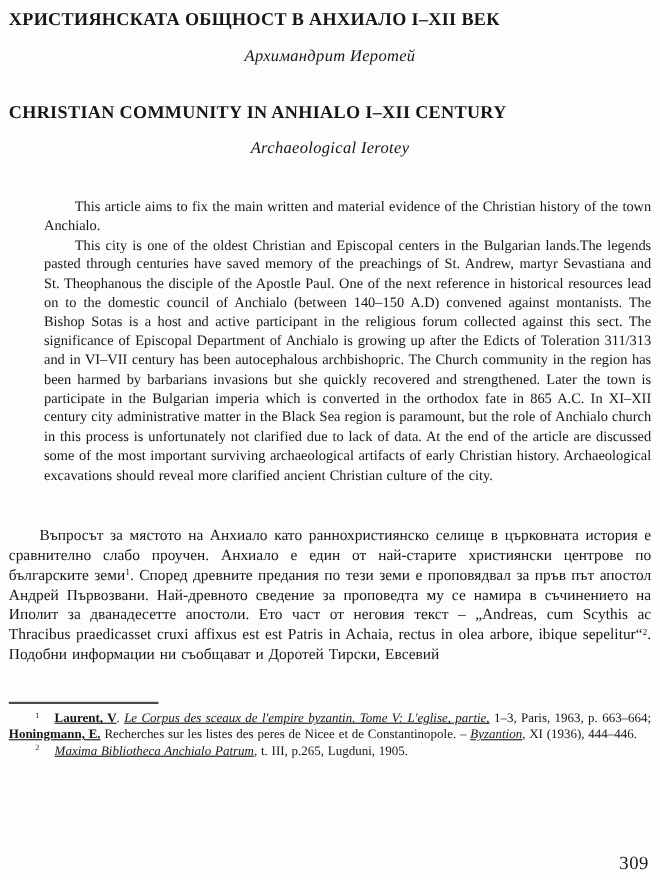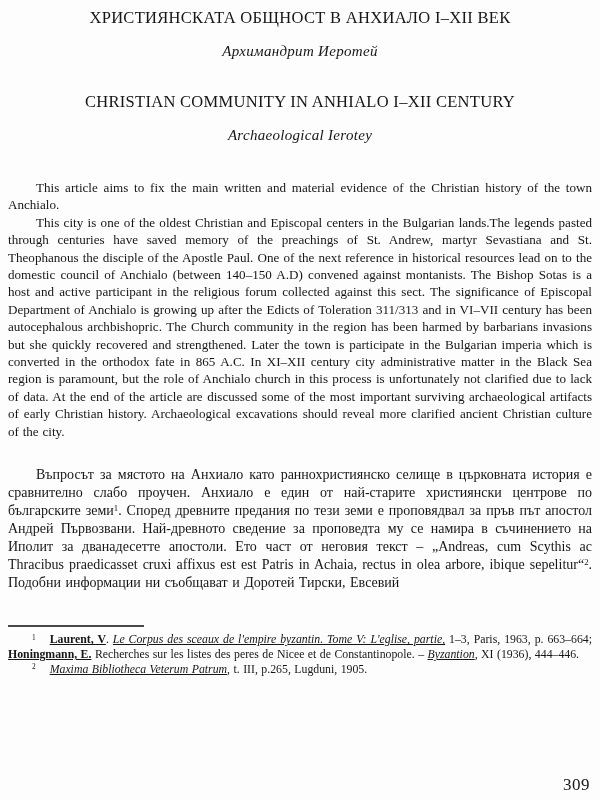--- a/index.html
+++ b/index.html
@@ -14,51 +14,51 @@
     margin: 0 auto;
     box-sizing: border-box;
     background: #fdfdfd;
     padding: 6px 8px 4px 8px;
     font-family: "Liberation Serif", serif;
     color: #161616;
     overflow: hidden;
   }
   .title {
     font-size: 16.5px;
-    font-weight: normal;
-    text-align: center;
+    font-weight: bold;
     letter-spacing: 0.3px;
     margin: 2px 0 0 0;
     line-height: 19px;
   }
   .title-en {
     margin-top: 32px;
   }
   .author {
     font-size: 15px;
     font-weight: normal;
     font-style: italic;
     text-align: center;
     margin: 15px 0 0 0;
     line-height: 18px;
     letter-spacing: 0.3px;
   }
   .abstract {
     margin-top: 35px;
+    margin-left: 32px;
   }
   .abstract p {
     margin: 0;
     font-size: 13.1px;
     line-height: 17.4px;
     text-align: justify;
     text-indent: 28px;
     word-spacing: 0.5px;
   }
   .body-bg {
-    margin-top: 26px;
+    margin-top: 39px;
   }
   .body-bg p {
     margin: 0;
     font-size: 14px;
     line-height: 17.9px;
     text-align: justify;
     text-indent: 28px;
     word-spacing: 1px;
   }
   sup {
@@ -112,18 +112,18 @@
   </div>
 
   <div class="body-bg">
     <p><span class="seg-regular">Въпросът за мястото на Анхиало като раннохристиянско селище в църковната история е сравнително слабо проучен. Анхиало е един от най-старите християнски центрове по българските земи</span><sup class="seg-sup">1</sup><span class="seg-regular">. Според древните предания по тези земи е проповядвал за пръв път апостол Андрей Първозвани. Най-древното сведение за проповедта му се намира в съчинението на Иполит за дванадесетте апостоли. Ето част от неговия текст – „Andreas, cum Scythis ac Thracibus praedicasset cruxi affixus est est Patris in Achaia, rectus in olea arbore, ibique sepelitur“</span><sup class="seg-sup">2</sup><span class="seg-regular">. Подобни информации ни съобщават и Доротей Тирски, Евсевий</span></p>
   </div>
 
   <hr class="footnote-sep">
 
   <div class="footnotes">
     <p><sup class="seg-marker">1</sup><span class="seg-bold">Laurent, V</span><span class="seg-regular">. </span><span class="seg-italic">Le Corpus des sceaux de l'empire byzantin. Tome V: L'eglise, partie,</span><span class="seg-regular"> 1–3, Paris, 1963, p. 663–664; </span><span class="seg-bold">Honingmann, E.</span><span class="seg-regular"> Recherches sur les listes des peres de Nicee et de Constantinopole. – </span><span class="seg-italic">Byzantion</span><span class="seg-regular">, XI (1936), 444–446.</span></p>
-    <p><sup class="seg-marker">2</sup><span class="seg-italic">Maxima Bibliotheca Veterum Patrum</span><span class="seg-regular">, t. III, p.265, Lugduni, 1905.</span></p>
+    <p><sup class="seg-marker">2</sup><span class="seg-italic">Maxima Bibliotheca Anchialo Patrum</span><span class="seg-regular">, t. III, p.265, Lugduni, 1905.</span></p>
   </div>
 
   <div class="page-number">309</div>
 
 </div>
 
 </body></html>

